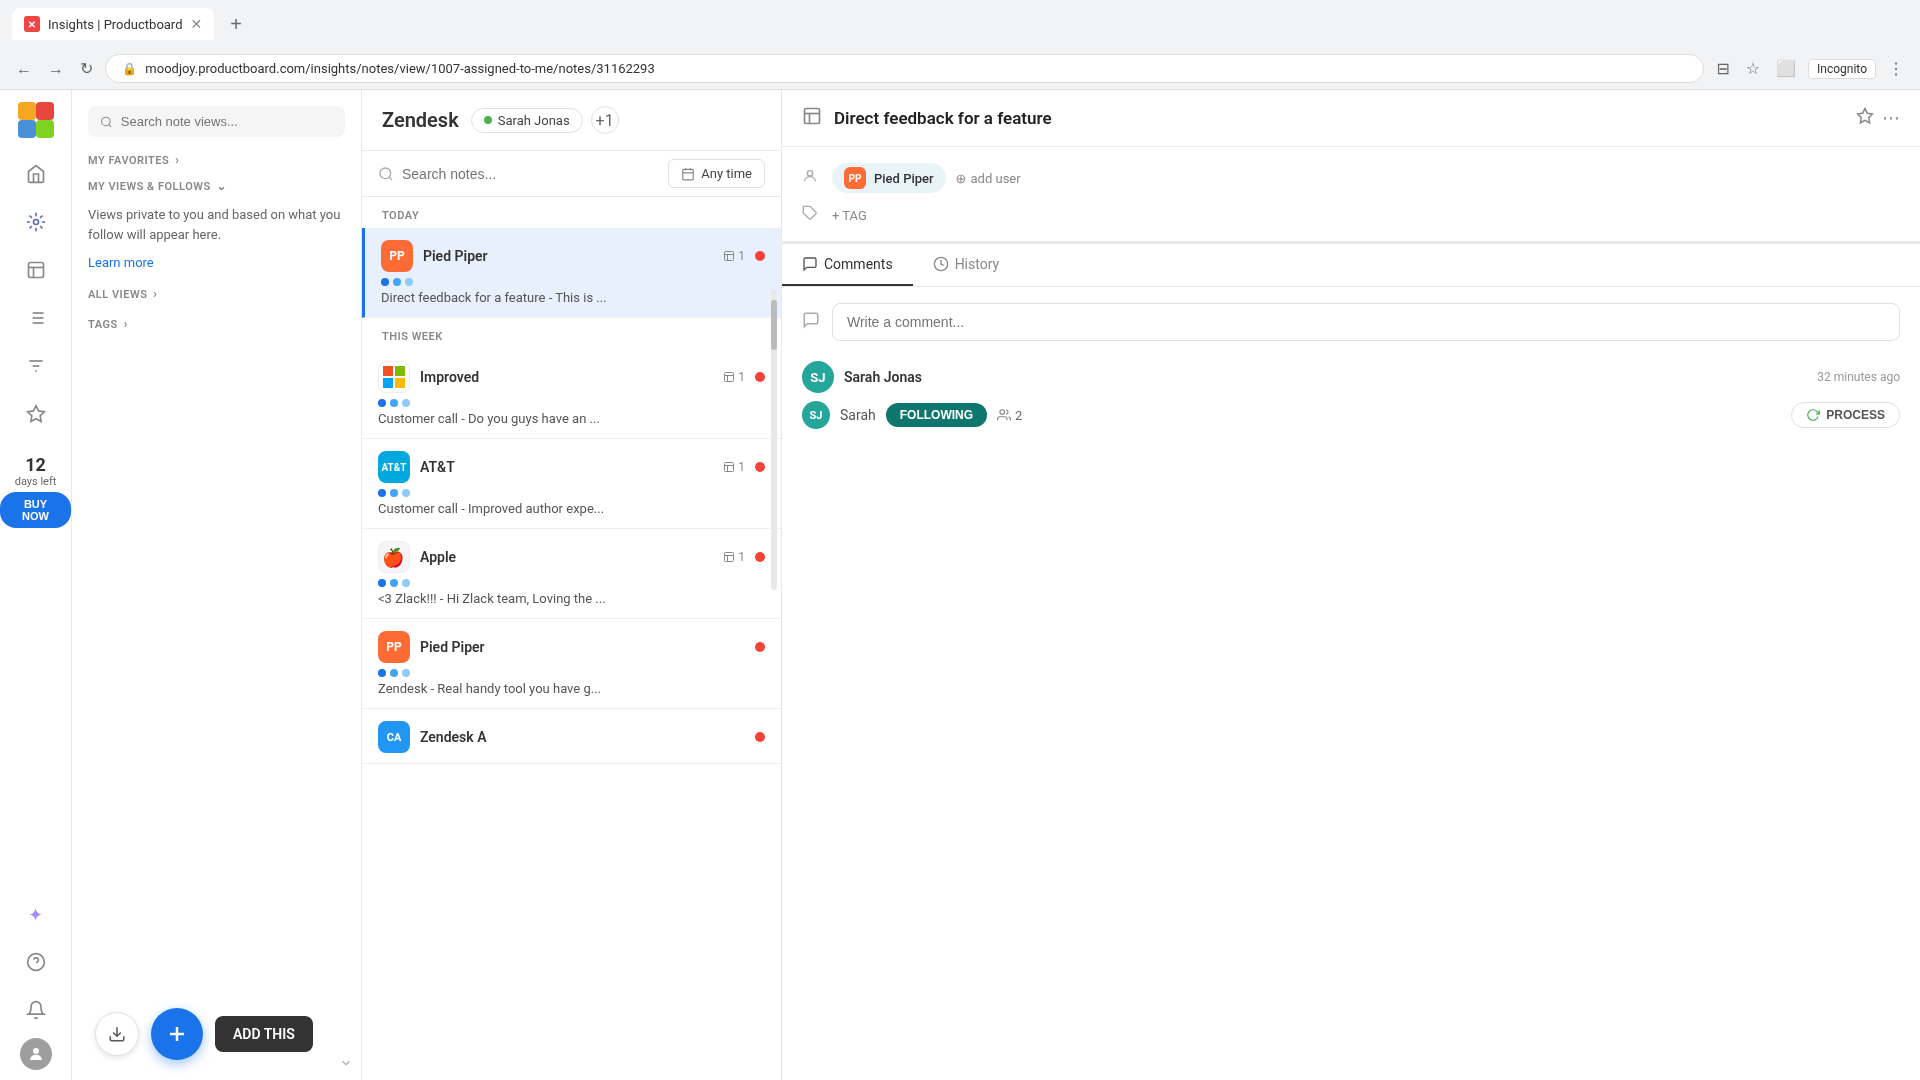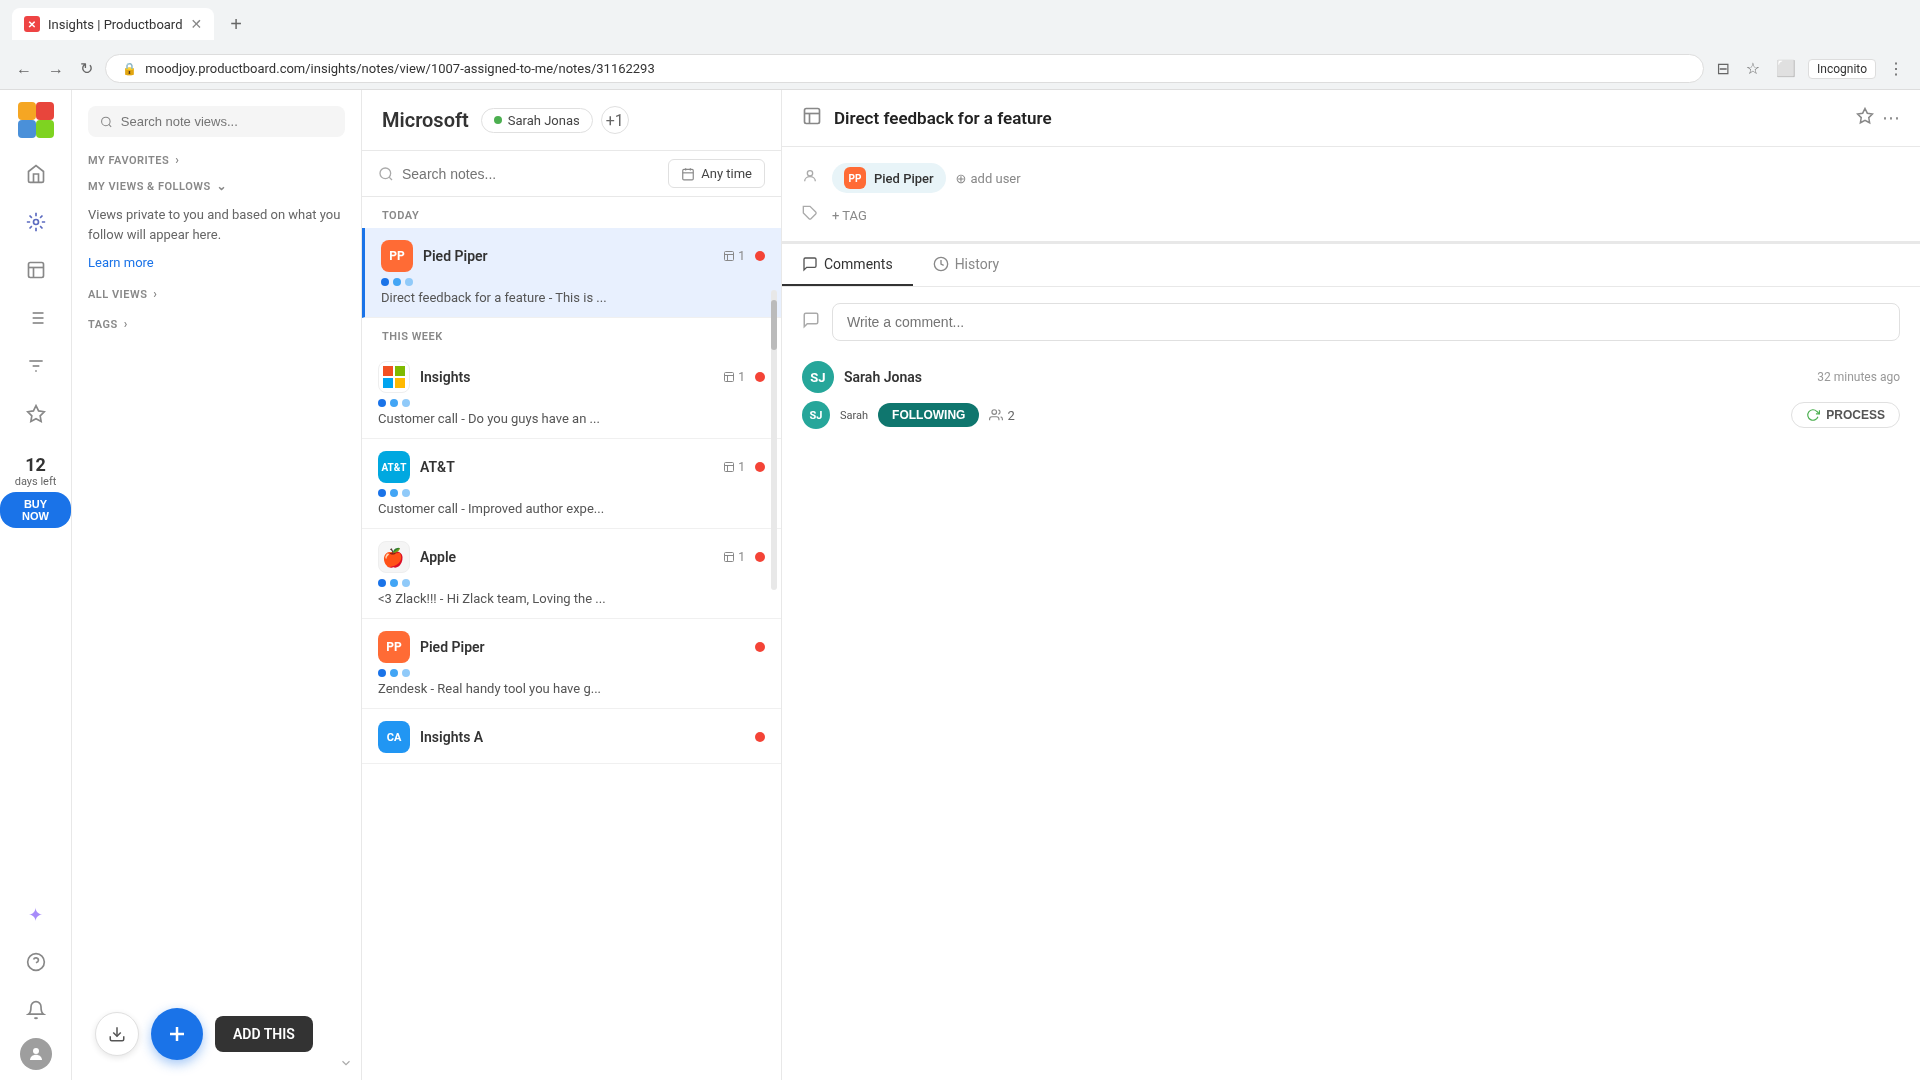--- a/index.html
+++ b/index.html
@@ -101,21 +101,21 @@
     .comment-input-row { display: flex; align-items: center; gap: 12px; margin-bottom: 20px; }
     .comment-icon { color: #aaa; font-size: 18px; }
     .comment-input { flex: 1; border: 1px solid #e0e0e0; border-radius: 8px; padding: 10px 14px; font-size: 14px; color: #888; outline: none; }
     .comment-item { display: flex; flex-direction: column; gap: 8px; }
     .comment-header { display: flex; align-items: center; gap: 10px; }
     .commenter-avatar { width: 32px; height: 32px; border-radius: 50%; display: flex; align-items: center; justify-content: center; font-size: 13px; font-weight: bold; color: white; }
     .commenter-name { font-size: 14px; font-weight: 600; color: #333; }
     .comment-time { margin-left: auto; font-size: 12px; color: #999; }
 
     .comment-user-row { display: flex; align-items: center; gap: 10px; padding: 8px 0; }
-    .user-name { font-size: 11px; color: #555; }
+    .user-name { font-size: 14px; color: #555; }
     .following-btn { background: #0f766e; color: white; border: none; border-radius: 20px; padding: 5px 14px; font-size: 12px; font-weight: 600; cursor: pointer; }
     .follower-count { display: flex; align-items: center; gap: 4px; font-size: 13px; color: #666; }
     .process-btn { display: flex; align-items: center; gap: 6px; border: 1px solid #e0e0e0; border-radius: 20px; padding: 5px 14px; font-size: 12px; font-weight: 600; color: #555; cursor: pointer; margin-left: auto; background: #fff; }
 
     
     .add-note-area { position: absolute; bottom: 20px; left: 95px; display: flex; align-items: center; gap: 12px; z-index: 10; }
     .add-note-circle { width: 52px; height: 52px; border-radius: 50%; background: #1a73e8; display: flex; align-items: center; justify-content: center; cursor: pointer; box-shadow: 0 4px 12px rgba(26,115,232,0.4); }
     .add-note-circle svg { color: white; }
     .add-note-label { background: #333; color: white; padding: 10px 18px; border-radius: 8px; font-size: 14px; font-weight: 600; cursor: pointer; }
     .download-btn { width: 44px; height: 44px; border-radius: 50%; background: #fff; border: 1px solid #e0e0e0; display: flex; align-items: center; justify-content: center; cursor: pointer; box-shadow: 0 2px 6px rgba(0,0,0,0.1); }
@@ -270,21 +270,21 @@
     
     <div style="position:absolute; right:8px; bottom: 8px;">
       <svg width="14" height="14" fill="none" stroke="#aaa" stroke-width="2" viewBox="0 0 24 24">
           <polyline points="6 9 12 15 18 9"></polyline>
         </svg>
     </div>
   </div>
 
   <div class="main-feed" style="position:relative;">
     <div class="feed-header">
-      <span class="feed-title">Microsoft</span>
+      <span class="feed-title">Zendesk</span>
       <div class="filter-chips">
         <div class="filter-chip">
           <span class="dot"></span>
           <span>Sarah Jonas</span>
         </div>
         <div class="filter-chip-plus">+1</div>
       </div>
     </div>
 
     <div style="display:flex; align-items:center; padding: 8px 16px; border-bottom: 1px solid #e8e8e8; background:#fff;">
@@ -336,21 +336,21 @@
       <div class="feed-item">
         <div class="feed-item-header">
           <div class="company-avatar" style="background: #fff; border: 1px solid #eee;">
             <svg width="24" height="24" viewBox="0 0 24 24">
                 <rect x="1" y="1" width="10" height="10" fill="#f25022"></rect>
                 <rect x="13" y="1" width="10" height="10" fill="#7fba00"></rect>
                 <rect x="1" y="13" width="10" height="10" fill="#00a4ef"></rect>
                 <rect x="13" y="13" width="10" height="10" fill="#ffb900"></rect>
               </svg>
           </div>
-          <span class="company-name">Insights</span>
+          <span class="company-name">Improved</span>
           <span class="note-icon">
             <svg width="12" height="12" fill="none" stroke="#888" stroke-width="2" viewBox="0 0 24 24">
                 <rect x="3" y="3" width="18" height="18" rx="2"></rect>
                 <line x1="3" y1="9" x2="21" y2="9"></line>
                 <line x1="9" y1="21" x2="9" y2="9"></line>
               </svg>
             1
           </span>
           <div class="red-dot"></div>
         </div>
@@ -424,21 +424,21 @@
           <div class="dot-light"></div>
         </div>
         <div class="feed-item-text">Zendesk - Real handy tool you have g...</div>
       </div>
 
       <div class="feed-item" style="padding-bottom: 4px;">
         <div class="feed-item-header">
           <div class="company-avatar" style="background: #2196f3;">
             <span style="color:white;font-size:11px;font-weight:bold;">CA</span>
           </div>
-          <span class="company-name">Insights A</span>
+          <span class="company-name">Zendesk A</span>
           <div class="red-dot"></div>
         </div>
       </div>
     </div>
 
     <div style="position:absolute;right:4px;top:200px;width:6px;height:300px;background:#e8e8e8;border-radius:3px;">
       <div style="width:6px;height:50px;background:#bbb;border-radius:3px;margin-top:10px;"></div>
     </div>
   </div>
 

